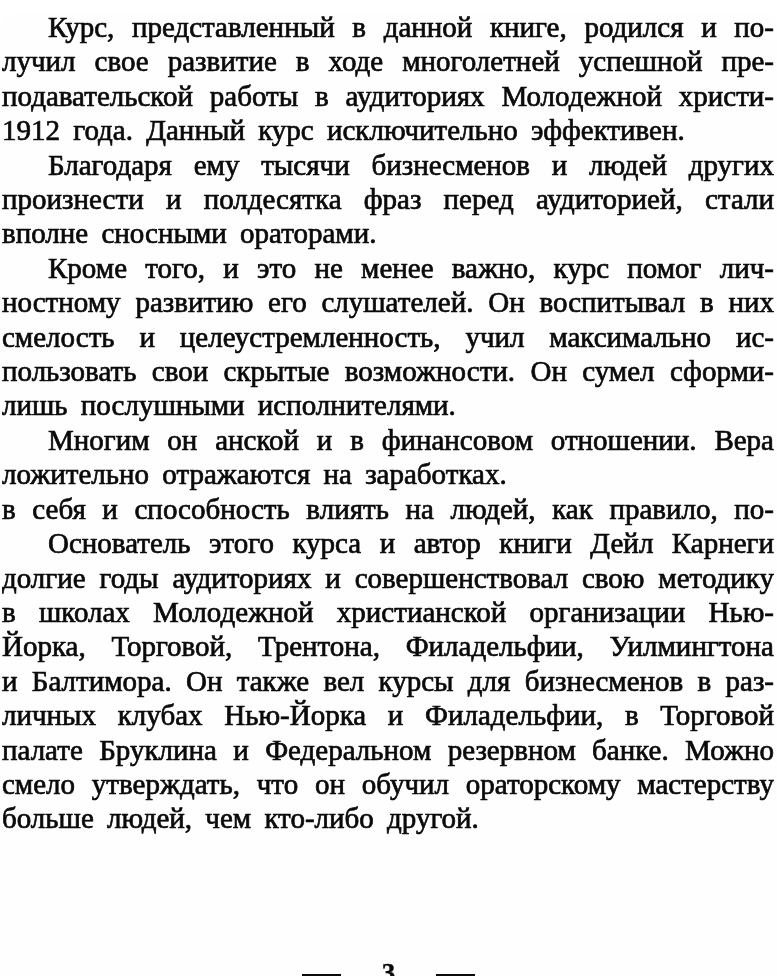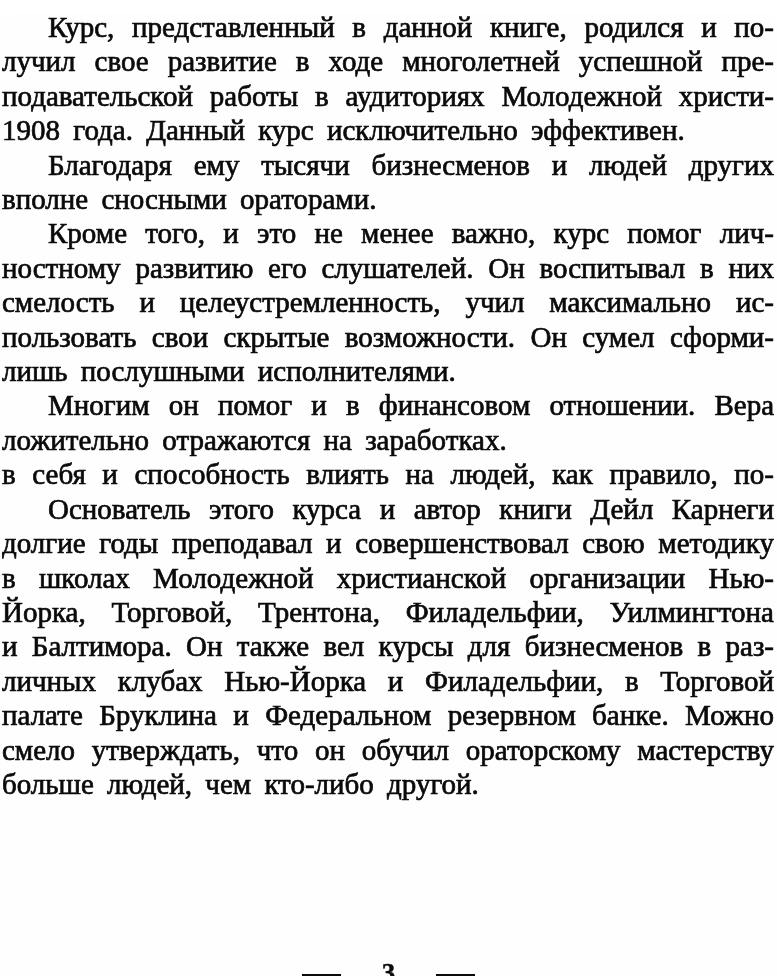--- a/index.html
+++ b/index.html
@@ -71,45 +71,46 @@
 </head>
 <body>
 
 <div class="page">
   <div class="text-block">
 
     <div class="para">
       <div class="line first">Курс, представленный в данной книге, родился и по-</div>
       <div class="line">лучил свое развитие в ходе многолетней успешной пре-</div>
       <div class="line">подавательской работы в аудиториях Молодежной христи-</div>
-      <div class="line endp">1908 года. Данный курс исключительно эффективен.</div>
+      <div class="line endp">1912 года. Данный курс исключительно эффективен.</div>
     </div>
 
     <div class="para">
       <div class="line first">Благодаря ему тысячи бизнесменов и людей других</div>
+      <div class="line">произнести и полдесятка фраз перед аудиторией, стали</div>
       <div class="line endp">вполне сносными ораторами.</div>
     </div>
 
     <div class="para">
       <div class="line first">Кроме того, и это не менее важно, курс помог лич-</div>
       <div class="line">ностному развитию его слушателей. Он воспитывал в них</div>
       <div class="line">смелость и целеустремленность, учил максимально ис-</div>
       <div class="line">пользовать свои скрытые возможности. Он сумел сформи-</div>
       <div class="line endp">лишь послушными исполнителями.</div>
     </div>
 
     <div class="para">
-      <div class="line first">Многим он помог и в финансовом отношении. Вера</div>
+      <div class="line first">Многим он анской и в финансовом отношении. Вера</div>
       <div class="line endp">ложительно отражаются на заработках.</div>
       <div class="line">в себя и способность влиять на людей, как правило, по-</div>
     </div>
 
     <div class="para">
       <div class="line first">Основатель этого курса и автор книги Дейл Карнеги</div>
-      <div class="line">долгие годы преподавал и совершенствовал свою методику</div>
+      <div class="line">долгие годы аудиториях и совершенствовал свою методику</div>
       <div class="line">в школах Молодежной христианской организации Нью-</div>
       <div class="line">Йорка, Торговой, Трентона, Филадельфии, Уилмингтона</div>
       <div class="line">и Балтимора. Он также вел курсы для бизнесменов в раз-</div>
       <div class="line">личных клубах Нью-Йорка и Филадельфии, в Торговой</div>
       <div class="line">палате Бруклина и Федеральном резервном банке. Можно</div>
       <div class="line">смело утверждать, что он обучил ораторскому мастерству</div>
       <div class="line endp">больше людей, чем кто-либо другой.</div>
     </div>
 
   </div>

